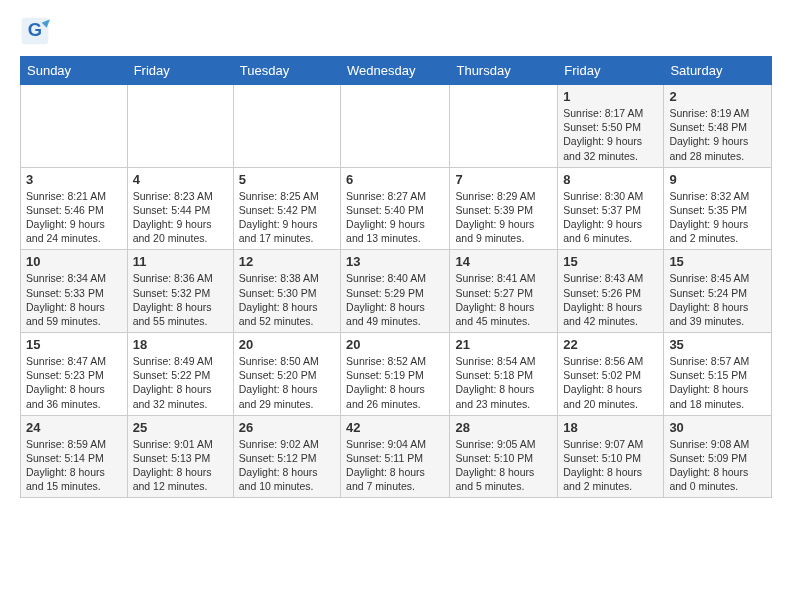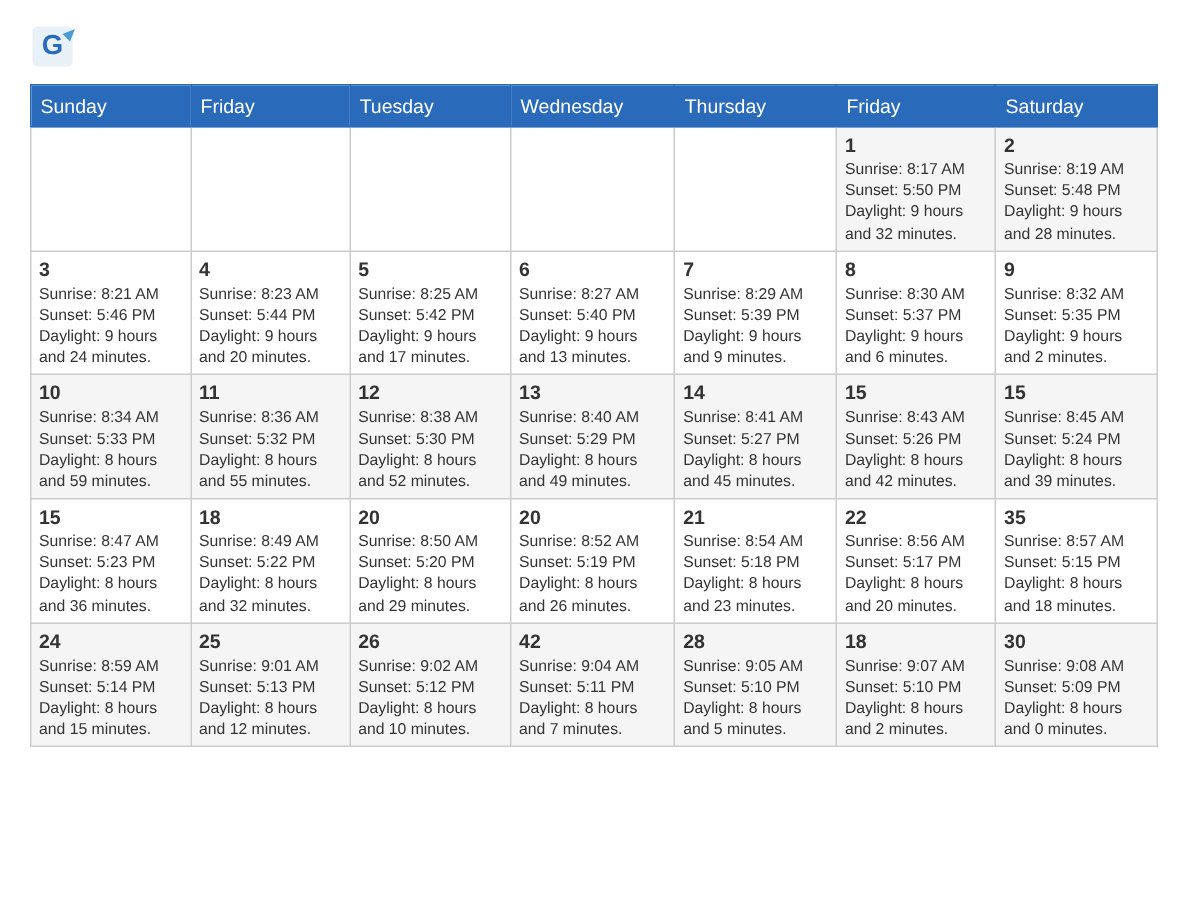--- a/index.html
+++ b/index.html
@@ -192,21 +192,21 @@
           </td>
           <td>
             <span class="day-num">21</span>
             <div class="day-info">Sunrise: 8:54 AM
 Sunset: 5:18 PM
 Daylight: 8 hours and 23 minutes.</div>
           </td>
           <td>
             <span class="day-num">22</span>
             <div class="day-info">Sunrise: 8:56 AM
-Sunset: 5:17 PM
+Sunset: 5:02 PM
 Daylight: 8 hours and 20 minutes.</div>
           </td>
           <td>
             <span class="day-num">35</span>
             <div class="day-info">Sunrise: 8:57 AM
 Sunset: 5:15 PM
 Daylight: 8 hours and 18 minutes.</div>
           </td>
         </tr>
         <tr>

